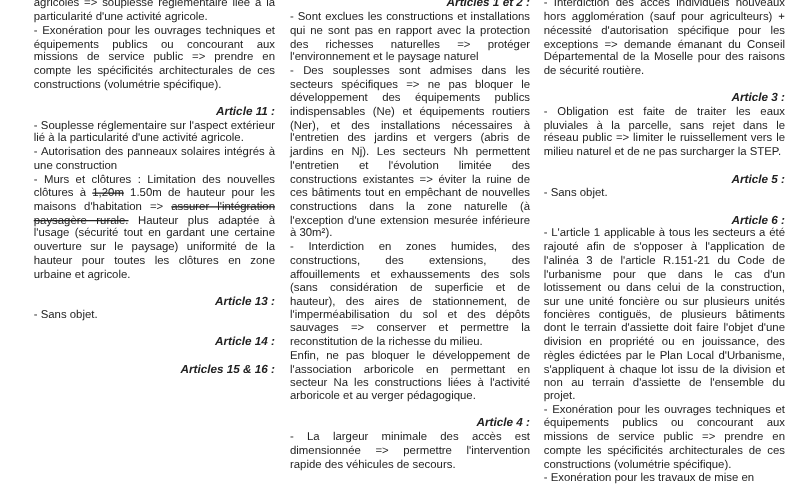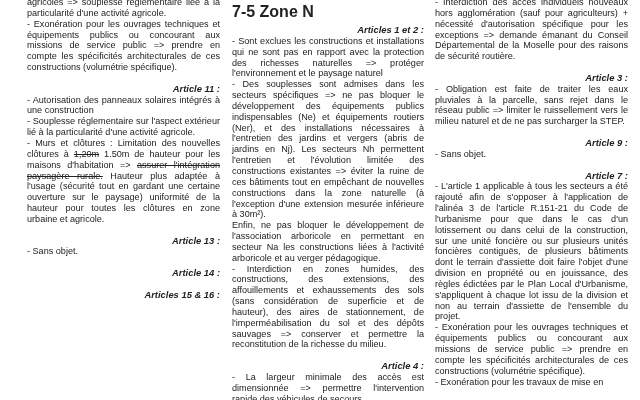--- a/index.html
+++ b/index.html
@@ -15,43 +15,42 @@
     .title { font-size: 16px; font-weight: bold; line-height: 20px; margin: 0 0 3px 0; color: #222; }
     s { text-decoration: line-through; }
   </style>
 </head>
 <body>
 
 <div class="col" id="col-left">
   <p class="p">agricoles =&gt; souplesse réglementaire liée à la particularité d'une activité agricole.</p>
   <p class="p">- Exonération pour les ouvrages techniques et équipements publics ou concourant aux missions de service public =&gt; prendre en compte les spécificités architecturales de ces constructions (volumétrie spécifique).</p>
   <p class="h">Article 11 :</p>
+  <p class="p">- Souplesse réglementaire sur l'aspect extérieur lié à la particularité d'une activité agricole.</p>
   <p class="p">- Autorisation des panneaux solaires intégrés à une construction</p>
-  <p class="p">- Souplesse réglementaire sur l'aspect extérieur lié à la particularité d'une activité agricole.</p>
   <p class="p"><span>- Murs et clôtures : Limitation des nouvelles clôtures à </span><s>1,20m</s><span> 1.50m de hauteur pour les maisons d'habitation =&gt; </span><s>assurer l'intégration paysagère rurale.</s><span> Hauteur plus adaptée à l'usage (sécurité tout en gardant une certaine ouverture sur le paysage) uniformité de la hauteur pour toutes les clôtures en zone urbaine et agricole.</span></p>
   <p class="h">Article 13 :</p>
   <p class="p">- Sans objet.</p>
   <p class="h">Article 14 :</p>
   <p class="h">Articles 15 &amp; 16 :</p>
 </div>
 
 <div class="col" id="col-mid">
-  <p class="title" style="margin-top:5px;">7-5 Zone N</p>
   <p class="h first">Articles 1 et 2 :</p>
   <p class="p">- Sont exclues les constructions et installations qui ne sont pas en rapport avec la protection des richesses naturelles =&gt; protéger l'environnement et le paysage naturel</p>
   <p class="p">- Des souplesses sont admises dans les secteurs spécifiques =&gt; ne pas bloquer le développement des équipements publics indispensables (Ne) et équipements routiers (Ner), et des installations nécessaires à l'entretien des jardins et vergers (abris de jardins en Nj). Les secteurs Nh permettent l'entretien et l'évolution limitée des constructions existantes =&gt; éviter la ruine de ces bâtiments tout en empêchant de nouvelles constructions dans la zone naturelle (à l'exception d'une extension mesurée inférieure à 30m²).</p>
+  <p class="p">- Interdiction en zones humides, des constructions, des extensions, des affouillements et exhaussements des sols (sans considération de superficie et de hauteur), des aires de stationnement, de l'imperméabilisation du sol et des dépôts sauvages =&gt; conserver et permettre la reconstitution de la richesse du milieu.</p>
   <p class="p">Enfin, ne pas bloquer le développement de l'association arboricole en permettant en secteur Na les constructions liées à l'activité arboricole et au verger pédagogique.</p>
-  <p class="p">- Interdiction en zones humides, des constructions, des extensions, des affouillements et exhaussements des sols (sans considération de superficie et de hauteur), des aires de stationnement, de l'imperméabilisation du sol et des dépôts sauvages =&gt; conserver et permettre la reconstitution de la richesse du milieu.</p>
   <p class="h">Article 4 :</p>
   <p class="p">- La largeur minimale des accès est dimensionnée =&gt; permettre l'intervention rapide des véhicules de secours.</p>
 </div>
 
 <div class="col" id="col-right">
   <p class="p">- Interdiction des accès individuels nouveaux hors agglomération (sauf pour agriculteurs) + nécessité d'autorisation spécifique pour les exceptions =&gt; demande émanant du Conseil Départemental de la Moselle pour des raisons de sécurité routière.</p>
   <p class="h">Article 3 :</p>
   <p class="p">- Obligation est faite de traiter les eaux pluviales à la parcelle, sans rejet dans le réseau public =&gt; limiter le ruissellement vers le milieu naturel et de ne pas surcharger la STEP.</p>
-  <p class="h">Article 9 :</p>
+  <p class="h">Article 5 :</p>
   <p class="p">- Sans objet.</p>
-  <p class="h">Article 7 :</p>
+  <p class="h">Article 6 :</p>
   <p class="p">- L'article 1 applicable à tous les secteurs a été rajouté afin de s'opposer à l'application de l'alinéa 3 de l'article R.151-21 du Code de l'urbanisme pour que dans le cas d'un lotissement ou dans celui de la construction, sur une unité foncière ou sur plusieurs unités foncières contiguës, de plusieurs bâtiments dont le terrain d'assiette doit faire l'objet d'une division en propriété ou en jouissance, des règles édictées par le Plan Local d'Urbanisme, s'appliquent à chaque lot issu de la division et non au terrain d'assiette de l'ensemble du projet.</p>
   <p class="p">- Exonération pour les ouvrages techniques et équipements publics ou concourant aux missions de service public =&gt; prendre en compte les spécificités architecturales de ces constructions (volumétrie spécifique).</p>
   <p class="p">- Exonération pour les travaux de mise en</p>
 </div>
 
 </body></html>

